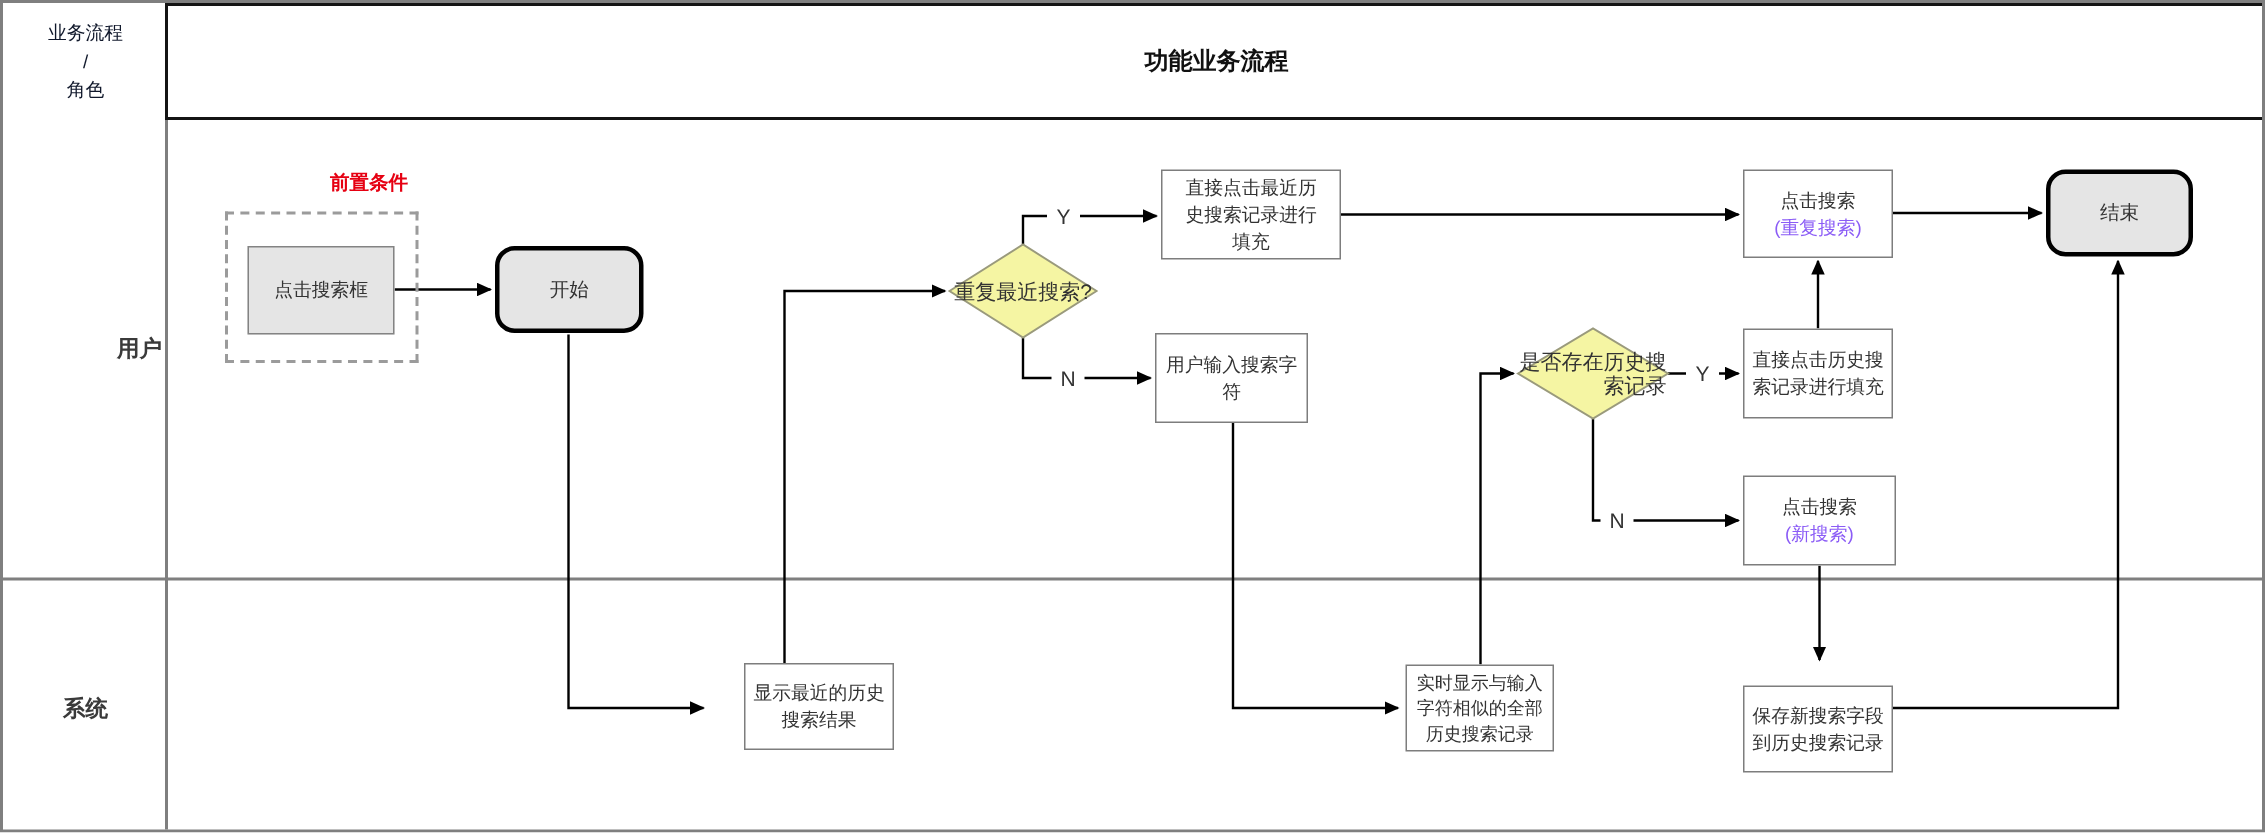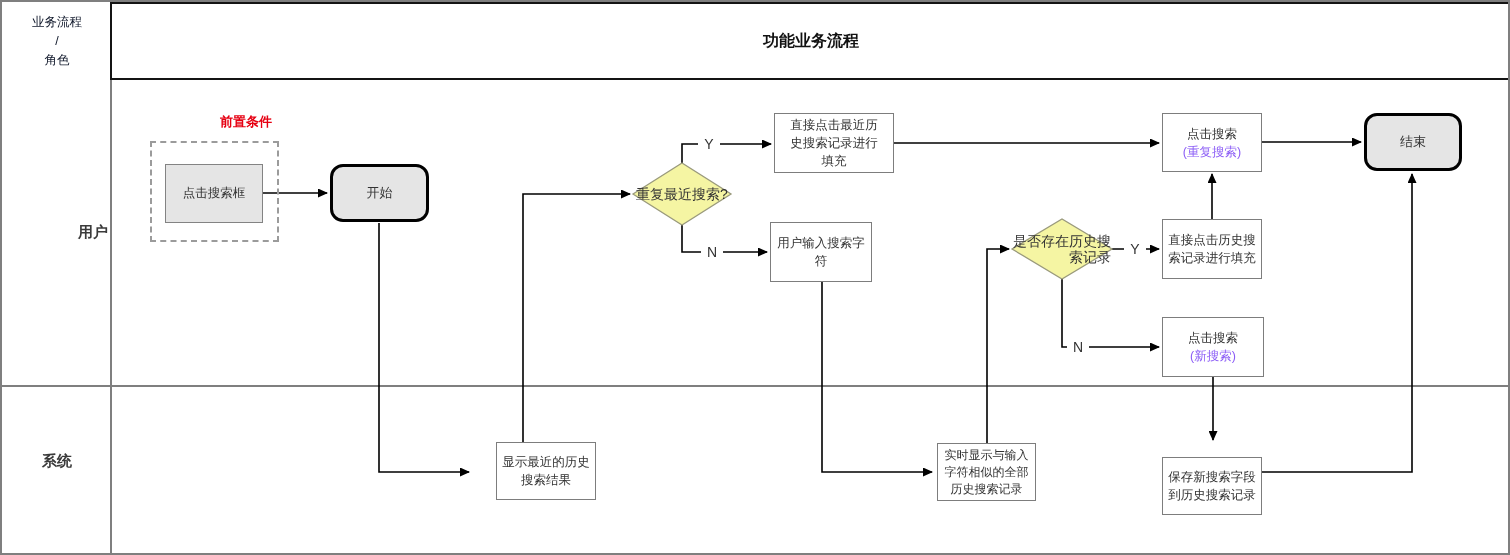--- a/index.html
+++ b/index.html
@@ -20,21 +20,21 @@
     z-index:2;background:#fff;
   }
   .header-title{font-size:16px;font-weight:bold;color:#111;font-family:Liberation Mono, monospace;}
   .vline{position:absolute;left:108px;top:0;width:2px;height:555px;background:#7f7f7f;z-index:1;}
   .hline{position:absolute;left:0;top:383px;width:1510px;height:2px;background:#7f7f7f;z-index:1;}
   .lane-label{
     position:absolute;left:0;width:110px;text-align:center;
     font-size:15px;font-weight:bold;color:#3a3a3a;z-index:3;
   }
   .lane-label.user{top:221px;margin-left:36px;}
-  .lane-label.system{top:450px;text-align:center;}
+  .lane-label.system{top:461px;text-align:center;}
   .wires{position:absolute;left:0;top:0;z-index:4;}
   .node{
     position:absolute;display:flex;flex-direction:column;align-items:center;justify-content:center;
     text-align:center;font-size:12.5px;line-height:18px;white-space:pre-line;
     background:#fff;border:1px solid #7d7d7d;color:#333;z-index:5;
   }
   .terminal{background:#e5e5e5;border:3px solid #000000;border-radius:13px;font-size:13px;}
   .gray-box{background:#e5e5e5;border:1px solid #838383;font-family:Liberation Mono, monospace;}
   .dashed-group{
     position:absolute;border:2px dashed #9b9b9b;background:transparent;z-index:4;

